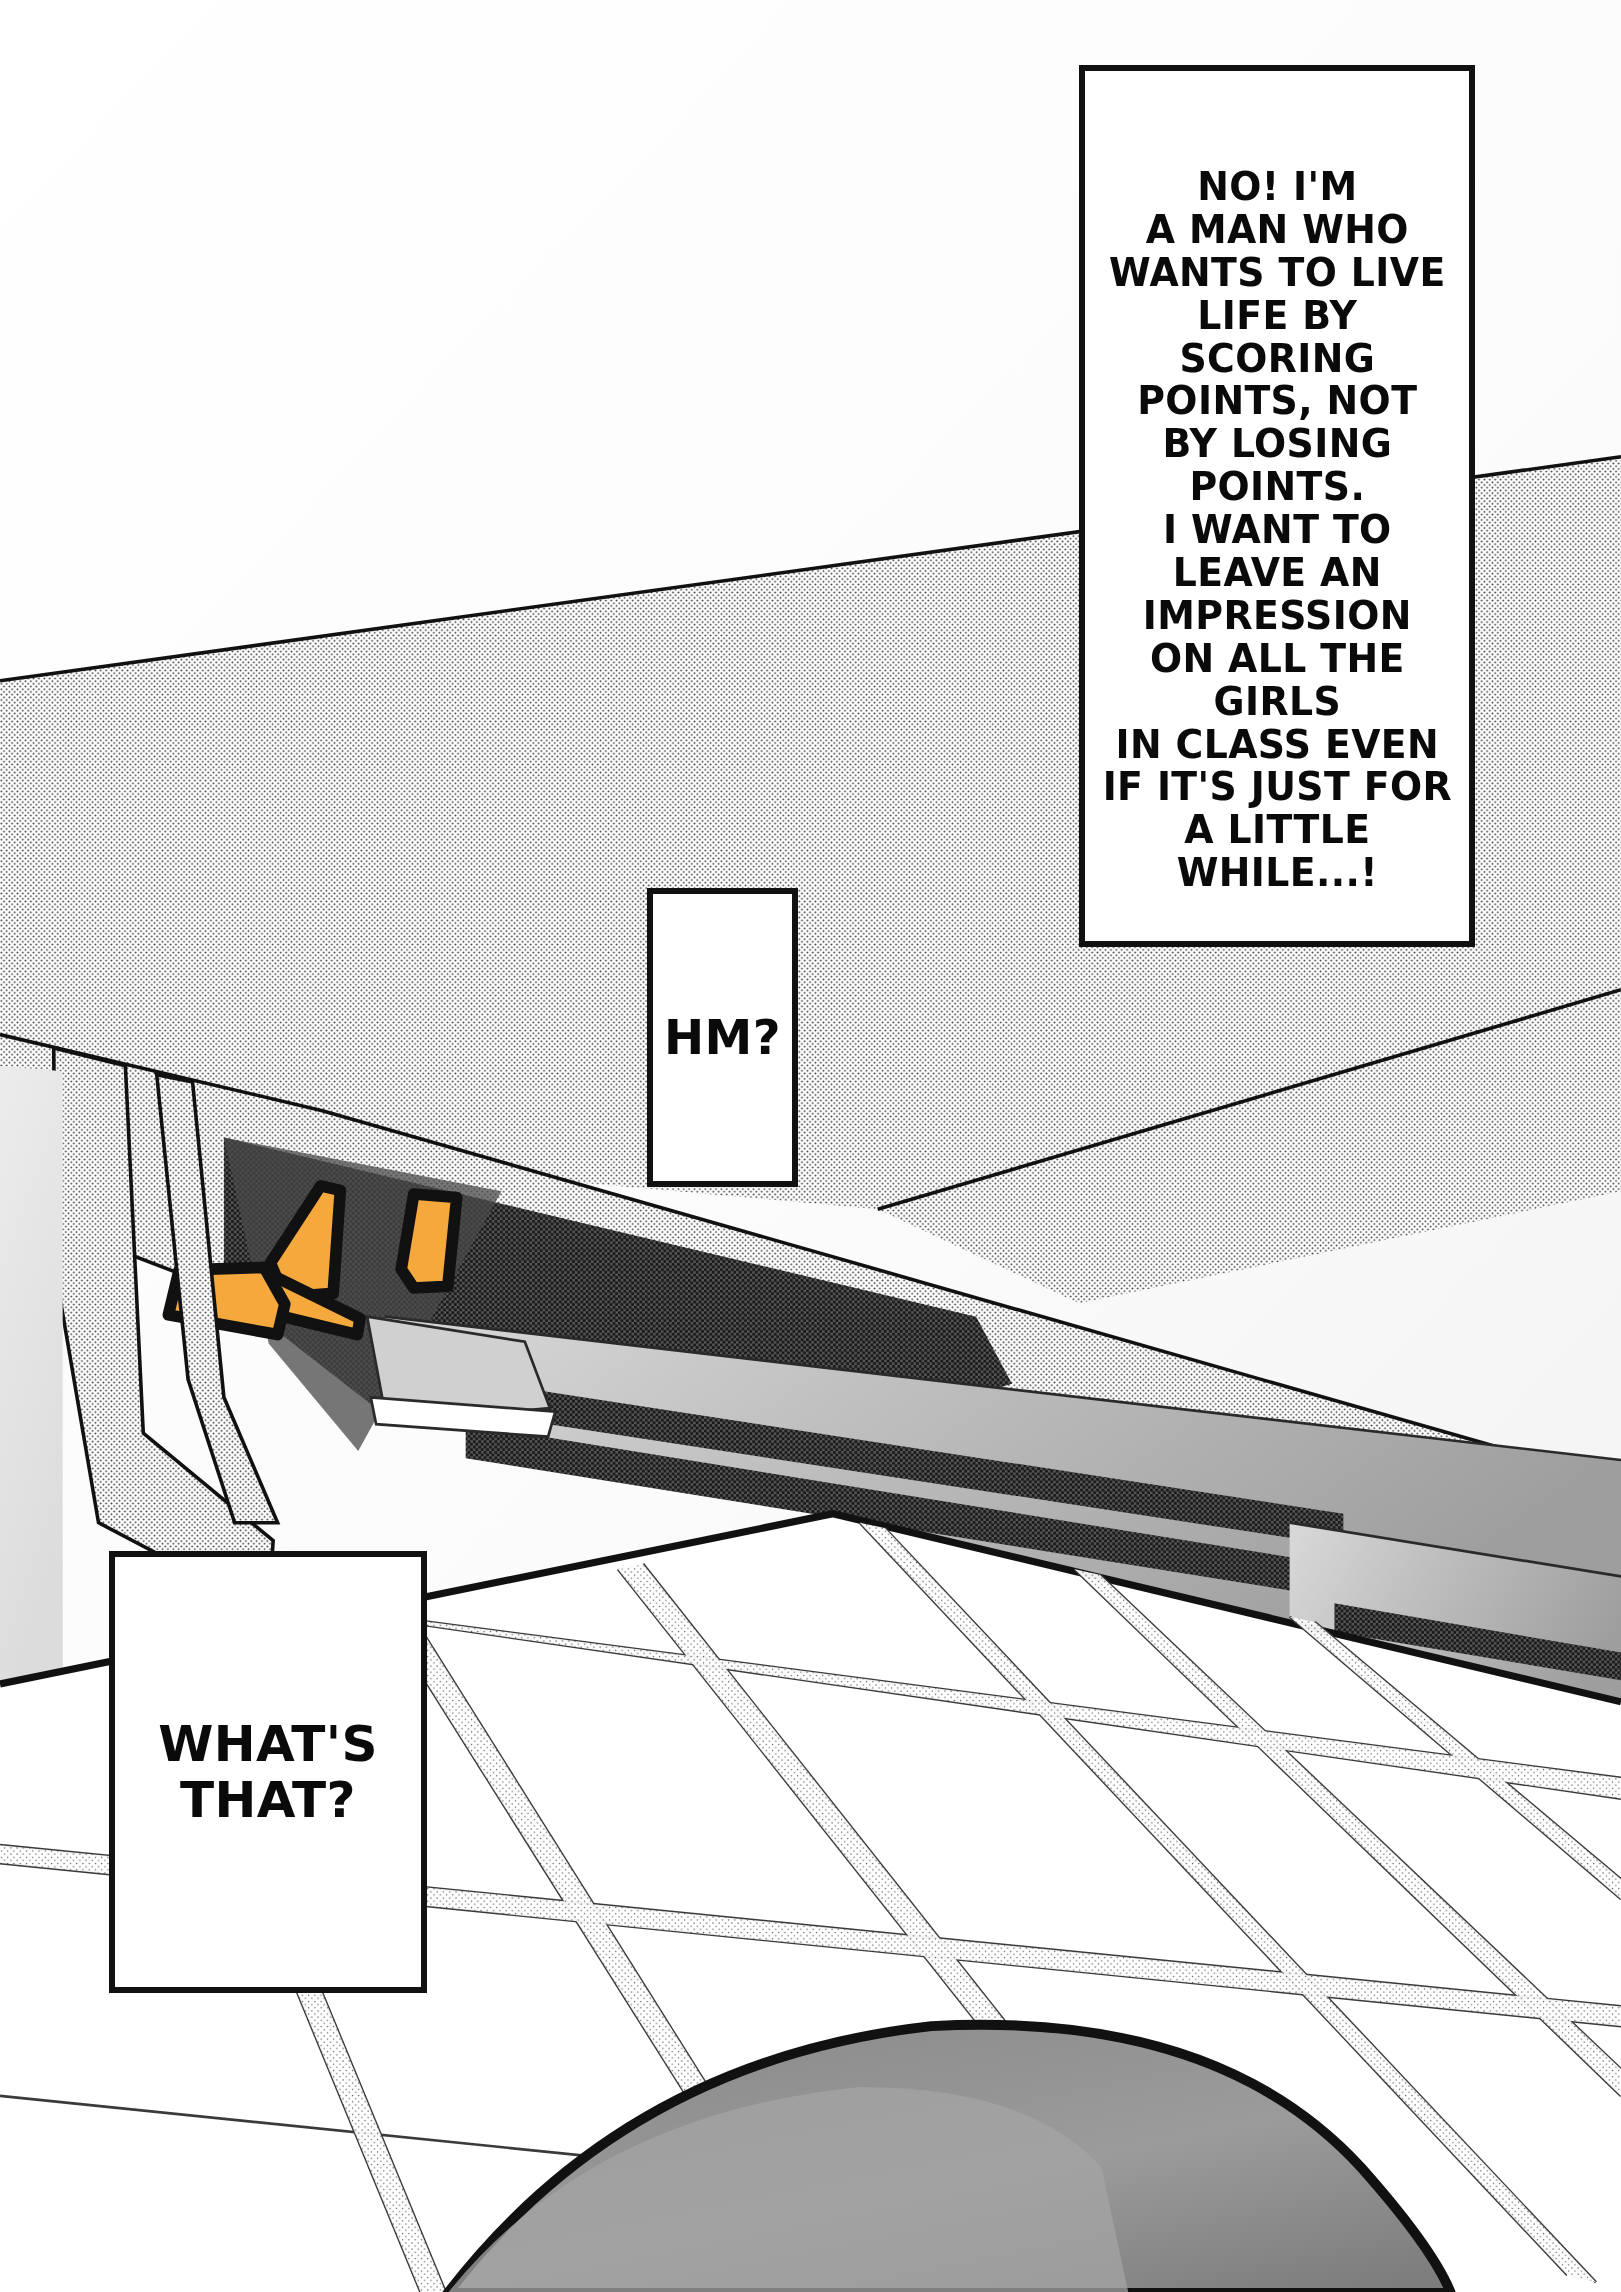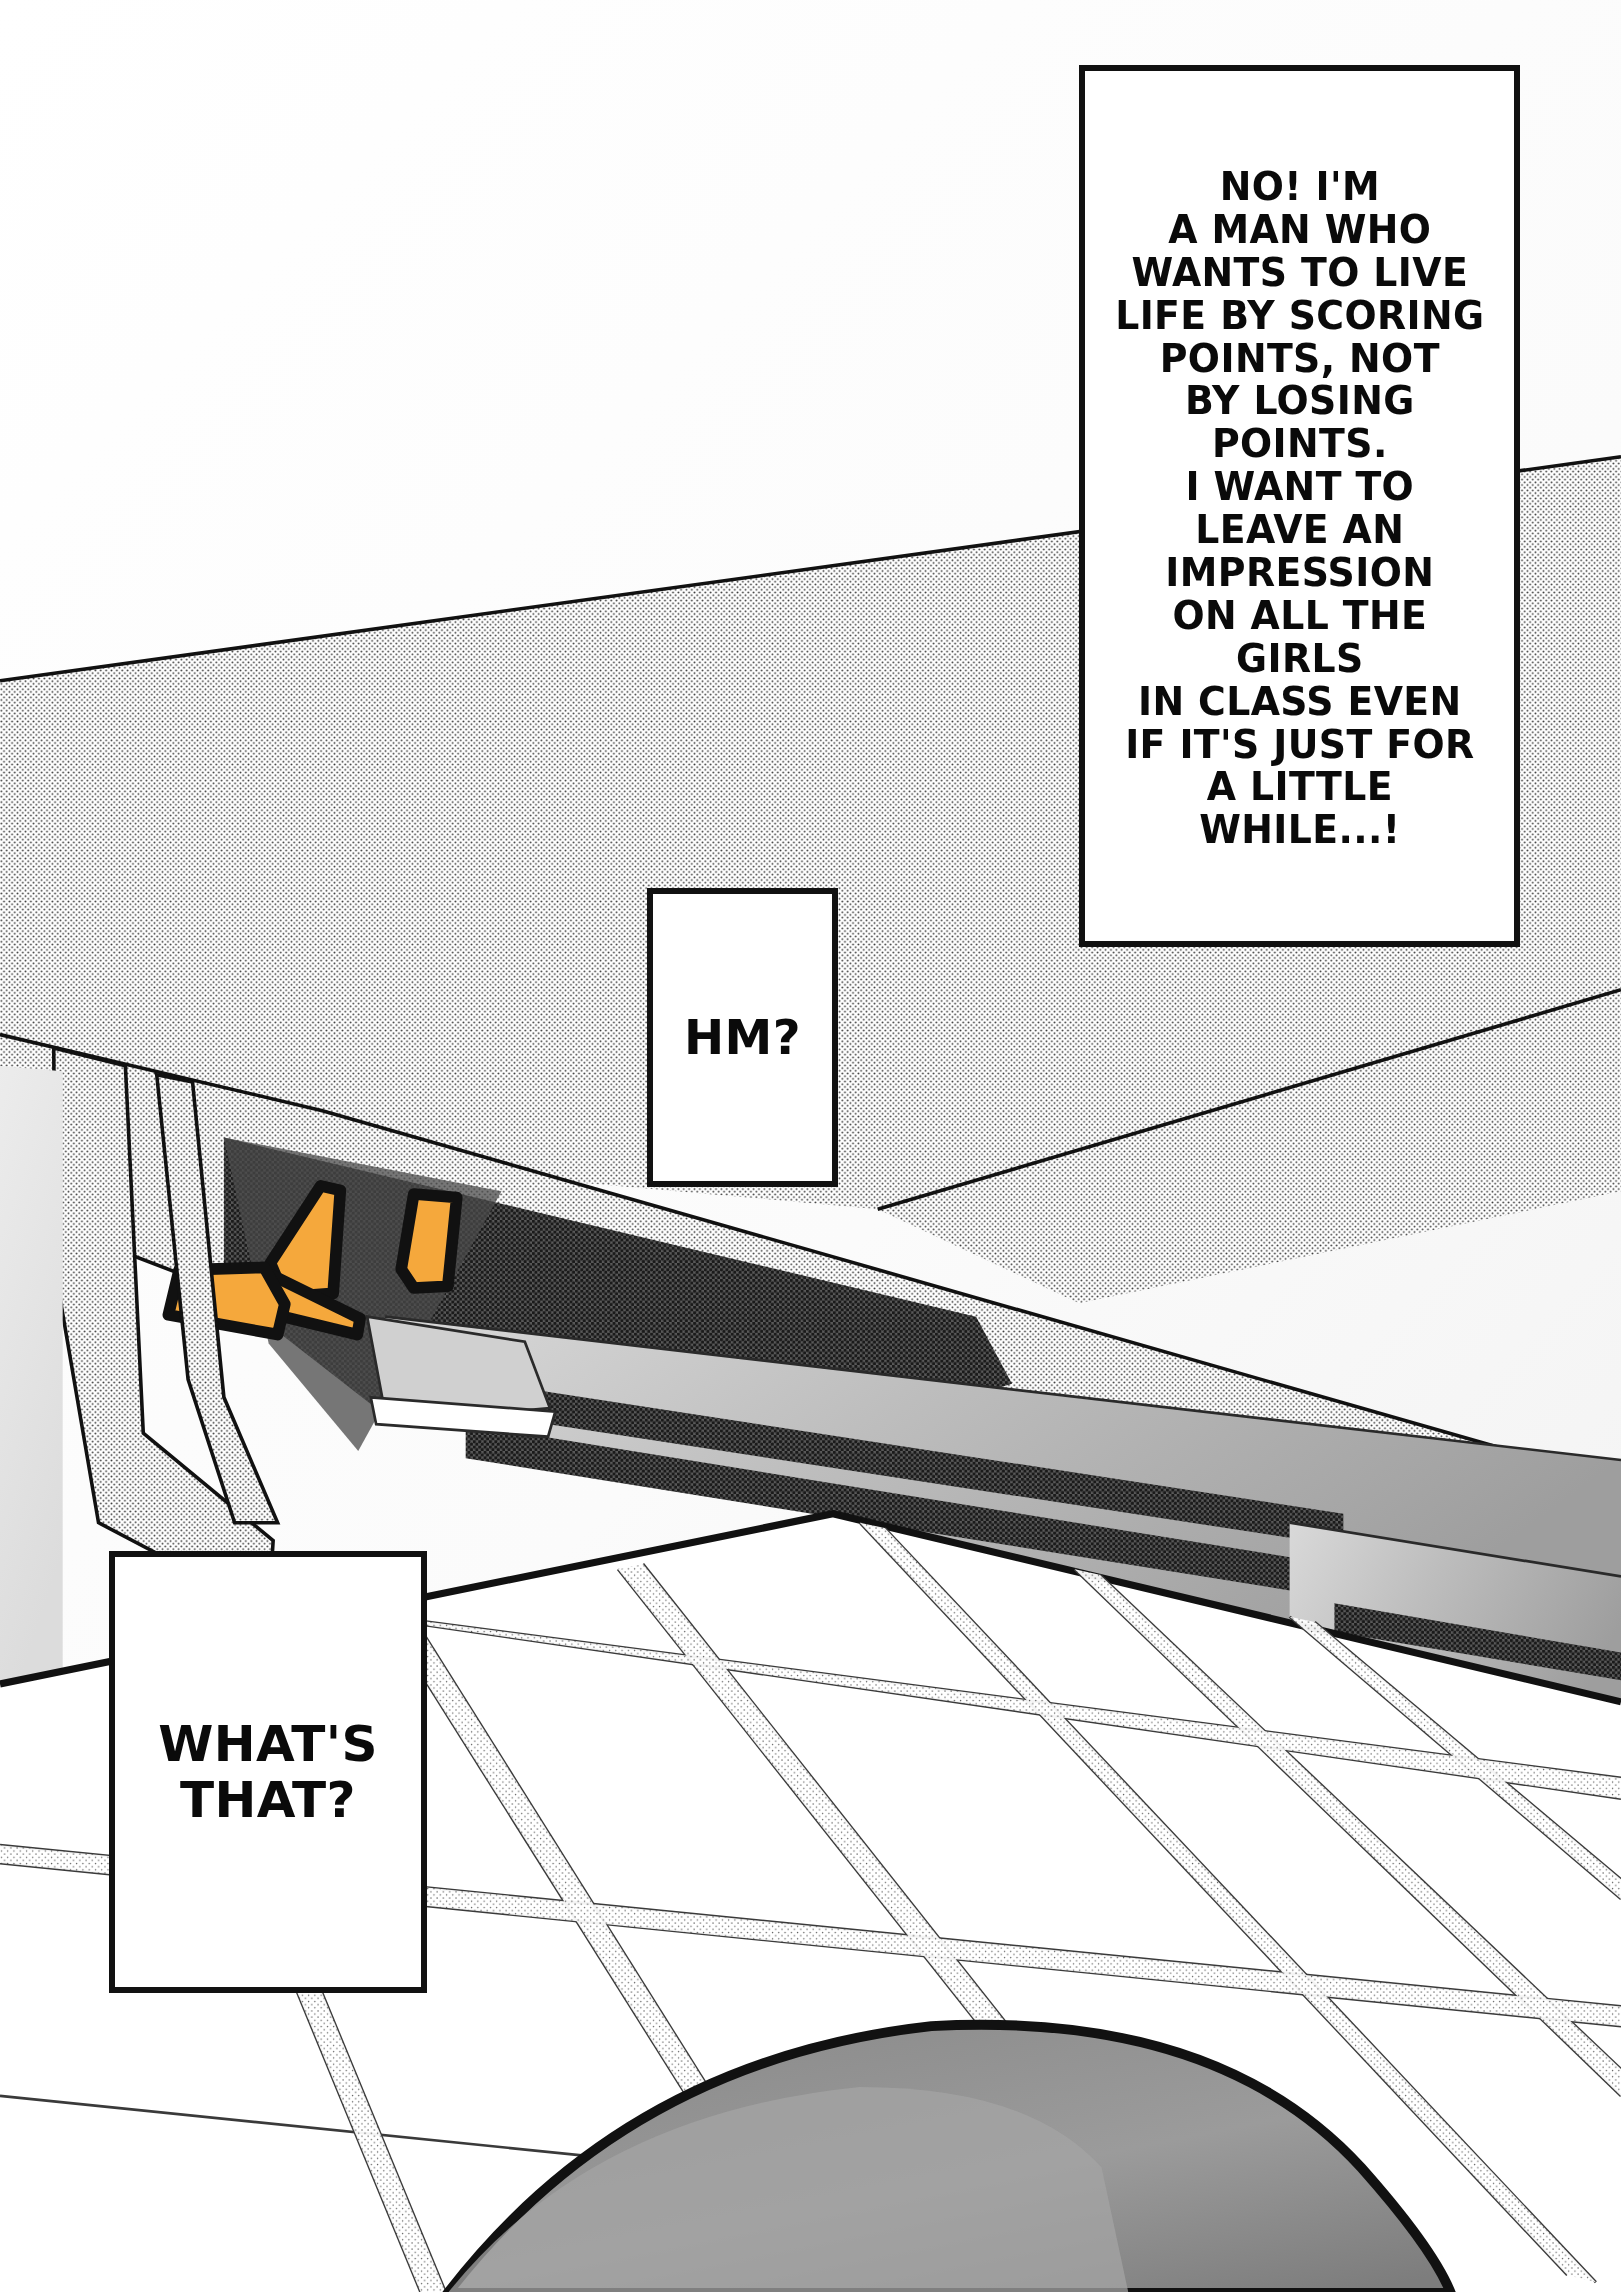--- a/index.html
+++ b/index.html
@@ -44,37 +44,37 @@
     text-align: center;
     letter-spacing: 0.4px;
     white-space: pre-line;
     text-transform: uppercase;
   }
 
   
   #monologue-box {
     left: 1079px;
     top: 65px;
-    width: 441px;
+    width: 396px;
     height: 882px;
     align-items: flex-start;
     justify-content: flex-end;
   }
   #monologue-box .caption-text {
     font-size: 39px;
     line-height: 1.10;
     margin-top: 86px;
     transform: scaleX(0.97);
   }
 
   
   #hm-box {
     left: 647px;
     top: 888px;
-    width: 191px;
+    width: 151px;
     height: 299px;
   }
   #hm-box .caption-text {
     font-size: 48px;
     line-height: 1.05;
   }
 
   
   #whats-that-box {
     left: 109px;

